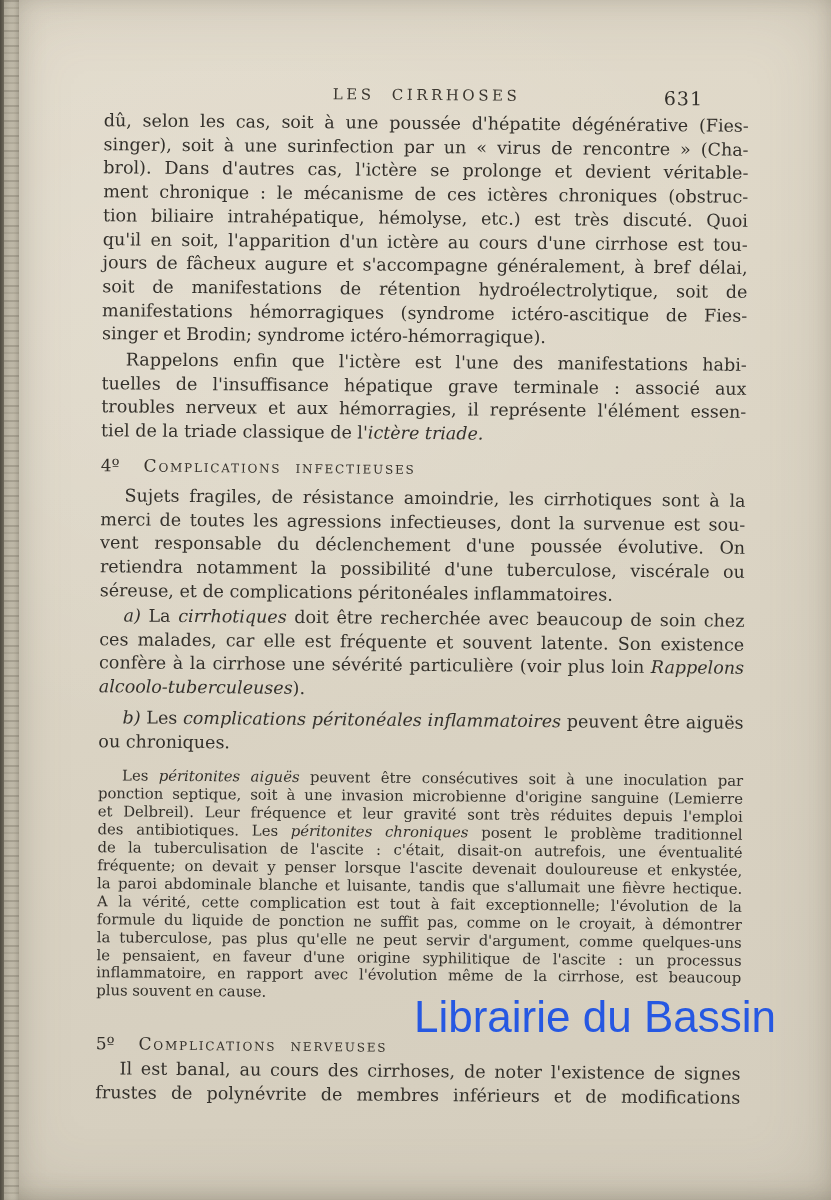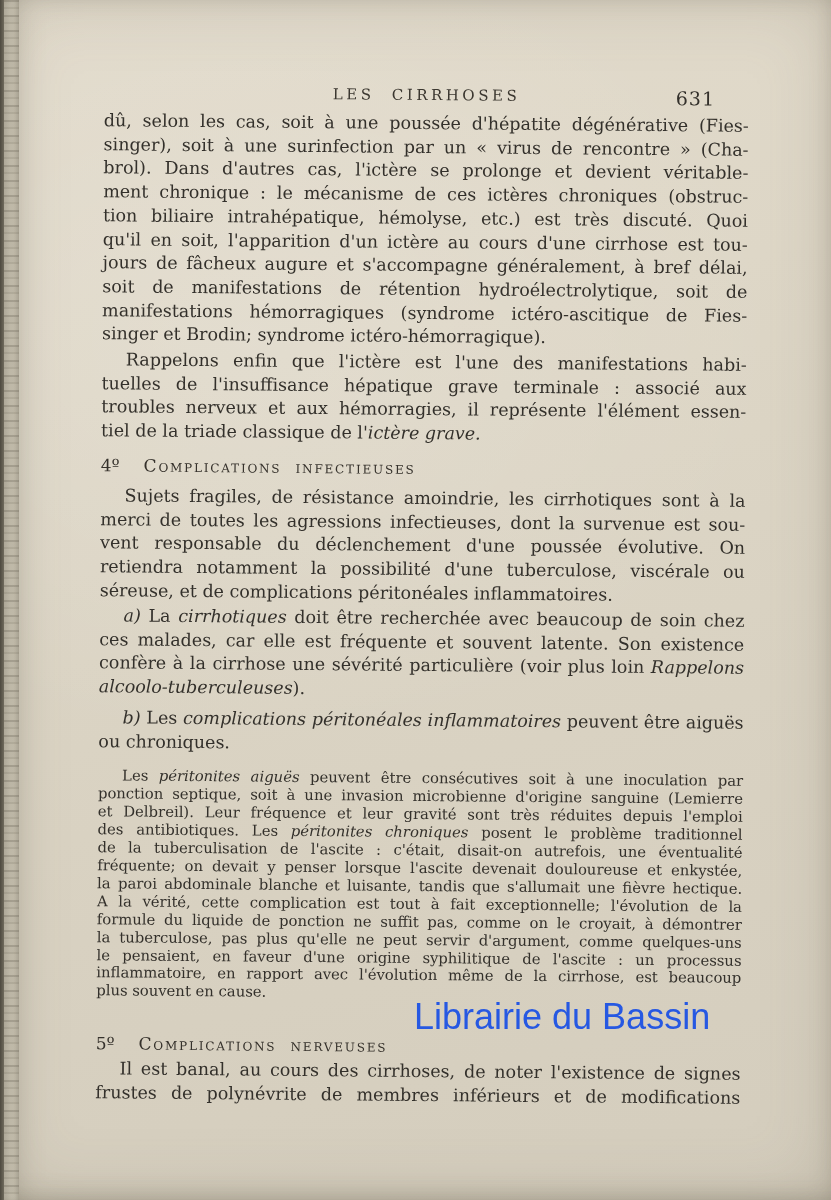--- a/index.html
+++ b/index.html
@@ -38,21 +38,21 @@
   .print{
     position:absolute;left:100px;right:86px;top:0;bottom:0;
     transform:rotate(0.5deg);transform-origin:320px 560px;
     color:#33302b;
   }
   .pagehead{position:absolute;left:0;right:0;top:86px;height:22px;}
   .runtitle{
     display:block;text-align:center;font-size:15px;letter-spacing:3.5px;
     word-spacing:9px;color:#3a362f;
   }
-  .pagenum{position:absolute;right:34px;top:-1px;font-size:19px;letter-spacing:1px;margin-left:28px;}
+  .pagenum{position:absolute;right:46px;top:-1px;font-size:19px;letter-spacing:1px;margin-left:28px;}
   .para{position:absolute;left:0;right:0;font-size:17.5px;line-height:23.7px;}
   .para.small{font-size:14.8px;line-height:17.95px;}
   .indent .line:first-child{text-indent:24px;}
   .line{text-align:justify;text-align-last:justify;white-space:normal;}
   .line.last{text-align-last:left;}
   .it{font-style:italic;}
   .heading{position:absolute;left:0;right:0;font-size:17px;color:#35312b;}
   .heading .sc{font-variant:small-caps;letter-spacing:1.8px;word-spacing:7px;}
   .heading .num{margin-right:24px;}
   #p1{top:112px;}
@@ -61,21 +61,21 @@
   #p3{top:487px;}
   #p4{top:607px;}
   #p5{top:709px;}
   #p6{top:769px;}
   #h5{top:1036px;}
   #p7{top:1060px;}
   
   .watermark{
     position:absolute;left:414px;top:992px;width:400px;
     font-family:"Liberation Sans","DejaVu Sans",sans-serif;
-    font-size:36px;line-height:50px;color:#1d52e4;opacity:0.95;
+    font-size:44px;line-height:50px;color:#1d52e4;opacity:0.95;
     white-space:nowrap;letter-spacing:0;
   }
 </style>
 </head>
 <body>
 
 <div class="photo">
   <div class="edge-strip"></div>
 
   <div class="print">
@@ -95,21 +95,21 @@
         <div class="line"><span>jours de fâcheux augure et s'accompagne généralement, à bref délai,</span></div>
         <div class="line"><span>soit de manifestations de rétention hydroélectrolytique, soit de</span></div>
         <div class="line"><span>manifestations hémorragiques (syndrome ictéro-ascitique de Fies-</span></div>
         <div class="line last"><span>singer et Brodin; syndrome ictéro-hémorragique).</span></div>
       </div>
 
     <div id="p2" class="para indent">
         <div class="line"><span>Rappelons enfin que l'ictère est l'une des manifestations habi-</span></div>
         <div class="line"><span>tuelles de l'insuffisance hépatique grave terminale : associé aux</span></div>
         <div class="line"><span>troubles nerveux et aux hémorragies, il représente l'élément essen-</span></div>
-        <div class="line last"><span>tiel de la triade classique de l'</span><span class="it">ictère grave.</span></div>
+        <div class="line last"><span>tiel de la triade classique de l'</span><span class="it">ictère triade.</span></div>
       </div>
 
     <div id="h4" class="heading">
       <span class="num">4º</span><span class="sc">Complications infectieuses</span>
     </div>
 
     <div id="p3" class="para indent">
         <div class="line"><span>Sujets fragiles, de résistance amoindrie, les cirrhotiques sont à la</span></div>
         <div class="line"><span>merci de toutes les agressions infectieuses, dont la survenue est sou-</span></div>
         <div class="line"><span>vent responsable du déclenchement d'une poussée évolutive. On</span></div>

